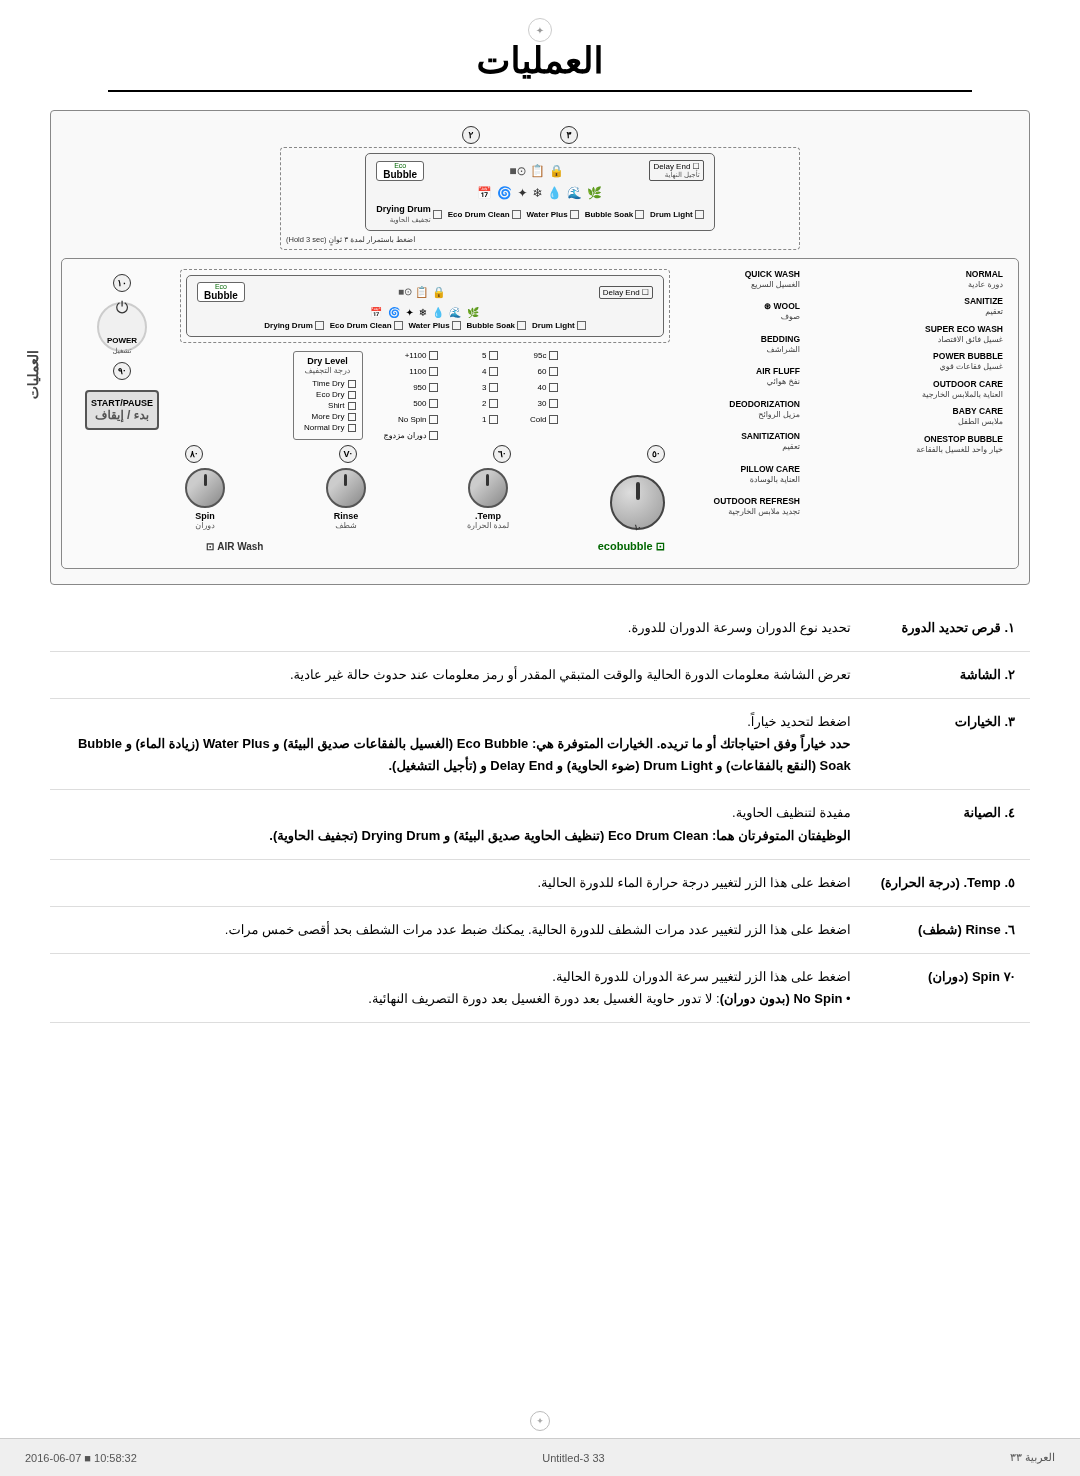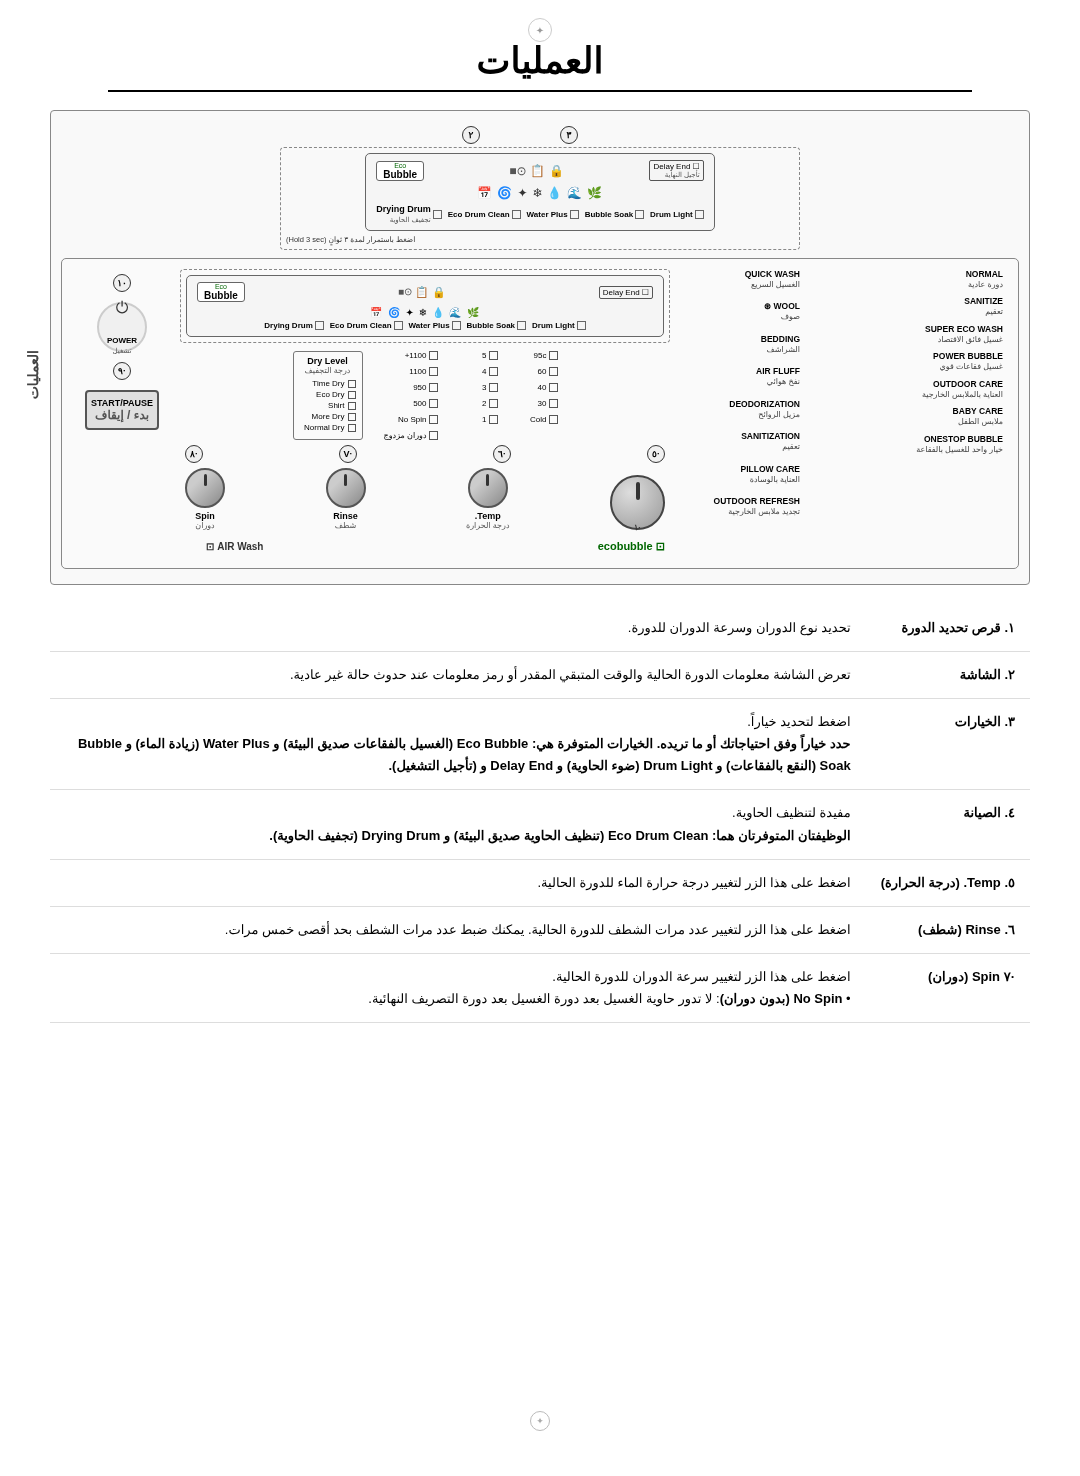--- a/index.html
+++ b/index.html
@@ -888,21 +888,21 @@
               <div class="knobs-section">
                 <div class="knob-group">
                   <div class="prog-knob">
                     <span class="knob-number">·١</span>
                   </div>
                 </div>
                 <div class="knob-group">
                   <div class="knob-circle"></div>
                   <div class="knob-lbl">
                     <div class="sl-en">Temp.</div>
-                    <div class="sl-ar">درجة الحرارة</div>
+                    <div class="sl-ar">لمدة الحرارة</div>
                   </div>
                 </div>
                 <div class="knob-group">
                   <div class="knob-circle"></div>
                   <div class="knob-lbl">
                     <div class="sl-en">Rinse</div>
                     <div class="sl-ar">شطف</div>
                   </div>
                 </div>
                 <div class="knob-group">
@@ -985,14 +985,19 @@
             <span>اضغط على هذا الزر لتغيير سرعة الدوران للدورة الحالية.</span><br>
             <span>• <span class="bold">No Spin (بدون دوران)</span>: لا تدور حاوية الغسيل بعد دورة الغسيل بعد دورة التصريف النهائية.</span>
           </td>
         </tr>
       </tbody>
     </table>
   </div>
 
   <div class="compass-bottom">✦</div>
 
+  <div class="page-footer">
+    <span>2016-06-07  ■  10:58:32</span>
+    <span>Untitled-3  33</span>
+    <span>العربية  ٣٣</span>
+  </div>
 
 </div>
 
 </body></html>

